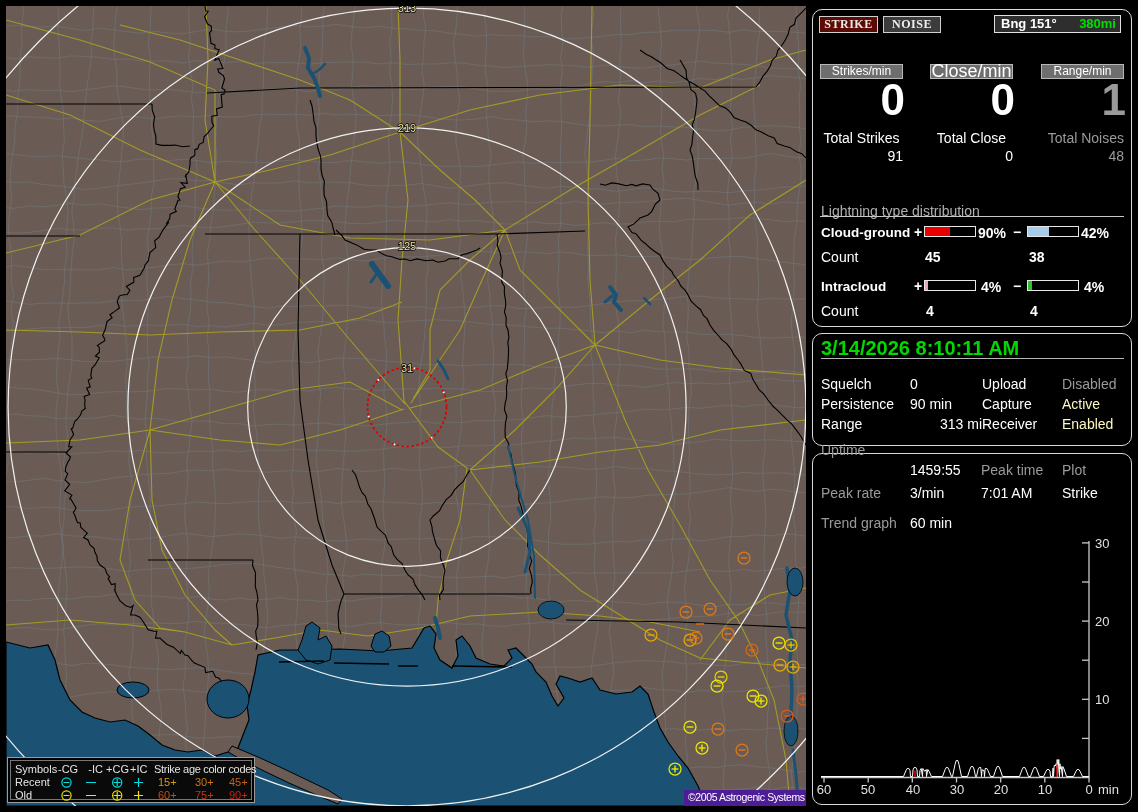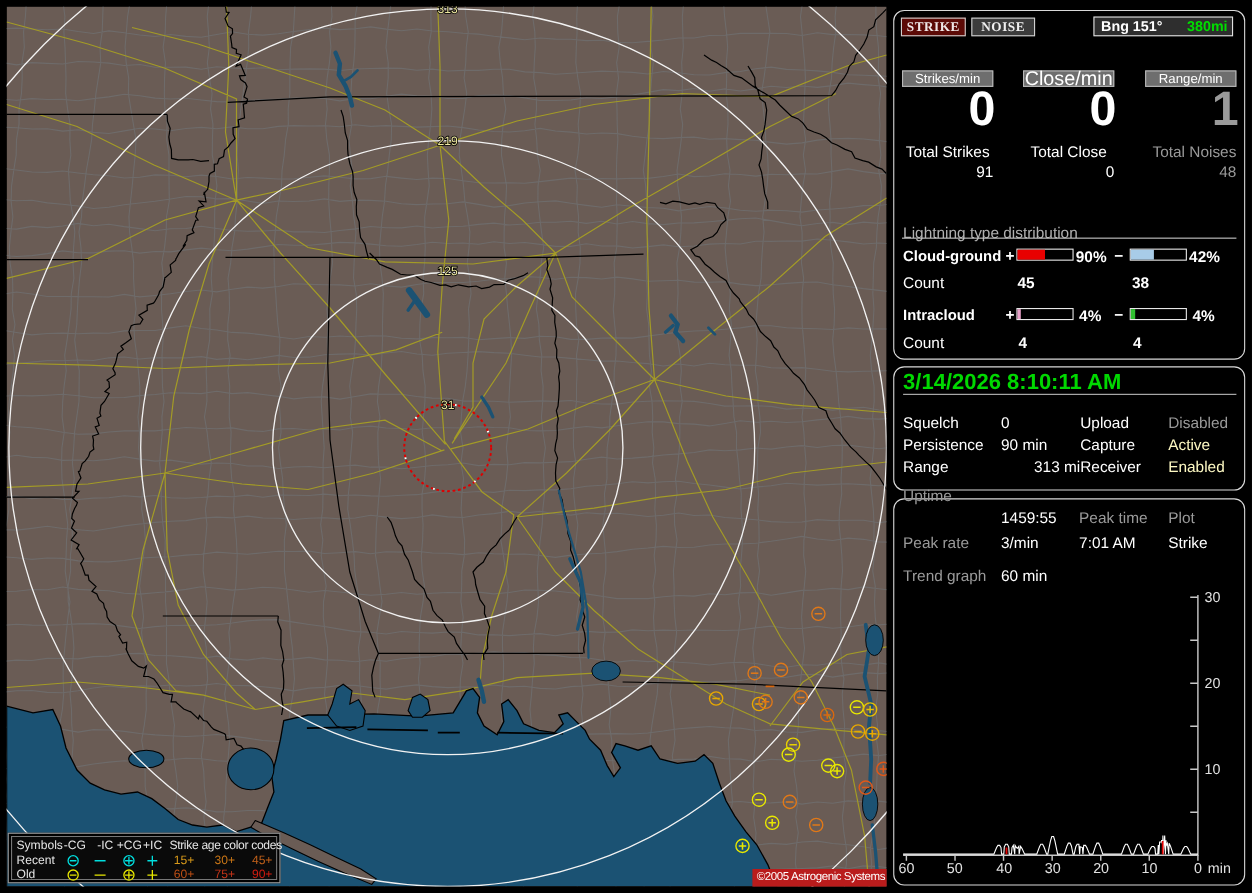--- a/index.html
+++ b/index.html
@@ -130,21 +130,21 @@
         <path d="M109.2 34.1 L109.2 40.9"></path>
 </g>
 </svg>
 <div class="ab" style="left:150px;top:18px;color:#d99a1a">15+</div>
 <div class="ab" style="left:187px;top:18px;color:#cc7716">30+</div>
 <div class="ab" style="left:221px;top:18px;color:#c2611a">45+</div>
 <div class="ab" style="left:150px;top:31px;color:#bf4f14">60+</div>
 <div class="ab" style="left:187px;top:31px;color:#c63418">75+</div>
 <div class="ab" style="left:221px;top:31px;color:#d41c10">90+</div>
 </div>
-<div class="ab" style="left:684px;top:790px;width:122px;height:16px;background:#b91c1c;color:#fff;font-size:10.5px;line-height:15px;letter-spacing:-0.4px;padding-left:4px;white-space:nowrap">©2005 Astrogenic Systems</div>
+<div class="ab" style="left:684px;top:790px;width:122px;height:16px;background:#4c1d95;color:#fff;font-size:10.5px;line-height:15px;letter-spacing:-0.4px;padding-left:4px;white-space:nowrap">©2005 Astrogenic Systems</div>
 <div class="panel" style="top:9px;height:318px"></div>
 <div class="btn" style="left:819px;top:16px;width:59px;height:17px;background:#5c0a06;border:1px solid #cfcfcf;font:bold 12px 'Liberation Serif',serif;line-height:15px;color:#efe6e6;letter-spacing:.5px">STRIKE</div>
 <div class="btn" style="left:883px;top:16px;width:58px;height:17px;background:#3c3c3c;border:1px solid #cfcfcf;font:bold 12px 'Liberation Serif',serif;line-height:15px;color:#efefef;letter-spacing:.5px">NOISE</div>
 <div class="ab" style="left:994px;top:15px;width:127px;height:18px;background:#2e2e2e;border:1px solid #e0e0e0;font-size:13px;font-weight:bold;line-height:16px;padding:0 4px 0 6px;color:#fff;display:flex;justify-content:space-between">
     <span>Bng 151°</span>
     <span style="color:#00dd00">380mi</span>
   </div>
 <div class="btn" style="left:820px;top:64px;width:83px;height:15px;background:#6e6e6e;border:1px solid #b8b8b8;font-size:12px;line-height:13px">Strikes/min</div>
 <div class="btn" style="left:930px;top:64px;width:83px;height:15px;background:#6e6e6e;border:1px solid #b8b8b8;font-size:18px;line-height:13px">Close/min</div>
 <div class="btn" style="left:1041px;top:64px;width:83px;height:15px;background:#6e6e6e;border:1px solid #b8b8b8;font-size:12px;line-height:13px">Range/min</div>

